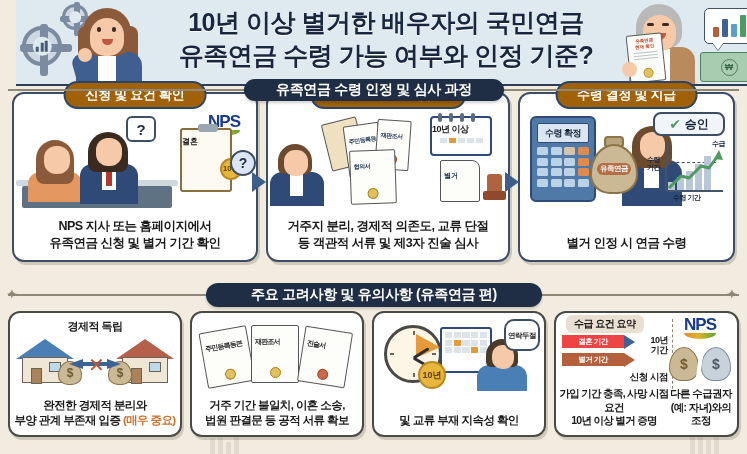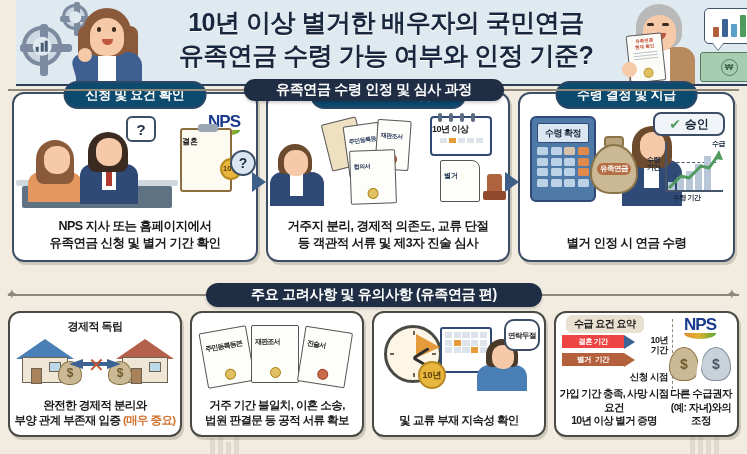--- a/index.html
+++ b/index.html
@@ -162,21 +162,21 @@
     border: 2px solid #3c4d66;
     border-radius: 12px;
     box-shadow: 2px 3px 0 rgba(120,110,95,.28);
   }
   #panel-1 { left: 12px; width: 246px; }
   #panel-2 { left: 266px; width: 244px; }
   #panel-3 { left: 518px; width: 217px; }
   .panel-head {
     position: absolute; top: -13px; left: 50%;
     transform: translateX(-50%);
-    background: #0c4a6e; color: #fff;
+    background: #a16207; color: #fff;
     border: 2px solid #2c4668;
     border-radius: 14px;
     font-size: 13px; font-weight: 900;
     padding: 3px 20px;
     white-space: nowrap;
     letter-spacing: -0.3px;
   }
   .panel-art { position: absolute; left: 0; top: 16px; width: 100%; height: 96px; }
   .panel-cap {
     position: absolute; left: 4px; bottom: 8px; width: calc(100% - 8px);
@@ -455,21 +455,21 @@
     font-size: 10px; font-weight: 900; color: #1b1b1b;
     padding: 2px 8px; letter-spacing: -0.5px; white-space: nowrap;
   }
   .c4-arrow { position: absolute; left: 2px; height: 13px; display: flex; align-items: center; }
   .c4-arrow .bar {
     height: 13px; display: flex; align-items: center; justify-content: center;
     color: #fff; font-size: 7.5px; font-weight: 900; letter-spacing: -0.5px;
   }
   .c4-arrow .tip { width: 0; height: 0; border-top: 7px solid transparent; border-bottom: 7px solid transparent; }
   #c4-a1 { top: 20px; } #c4-a1 .bar { width: 62px; background: #ef4444; } #c4-a1 .tip { border-left: 11px solid #3d6394; }
-  #c4-a2 { top: 38px; } #c4-a2 .bar { width: 62px; background: #b5603c; font-family: Liberation Mono, monospace; } #c4-a2 .tip { border-left: 11px solid #b5603c; }
+  #c4-a2 { top: 38px; } #c4-a2 .bar { width: 62px; background: #b5603c; } #c4-a2 .tip { border-left: 11px solid #b5603c; }
   .c4-10y {
     position: absolute; right: 0px; top: 20px;
     font-size: 9px; font-weight: 900; color: #1b1b1b;
     text-align: center; line-height: 1.15; letter-spacing: -0.5px;
   }
   .c4-when {
     position: absolute; left: 0; top: 56px; width: 100%;
     text-align: right; font-size: 9.5px; font-weight: 900; color: #1b1b1b;
     letter-spacing: -0.5px;
   }

